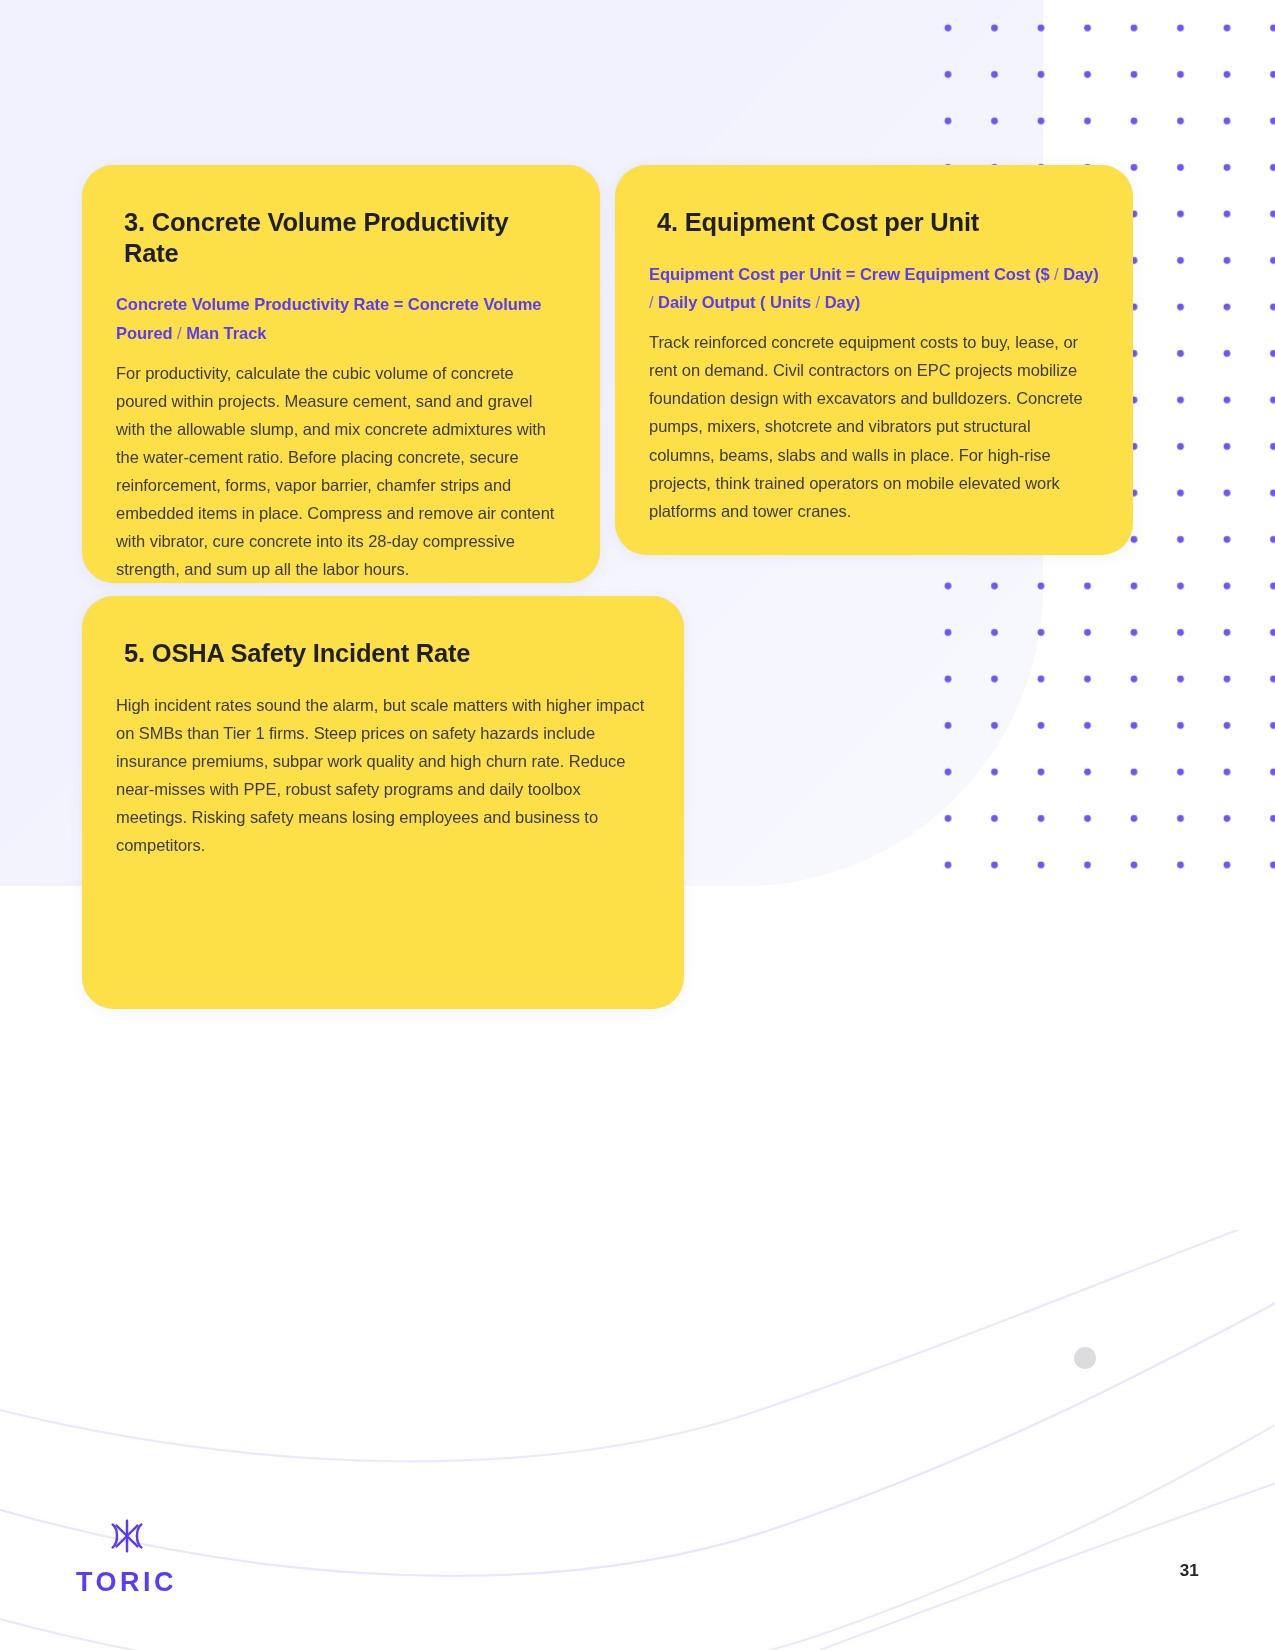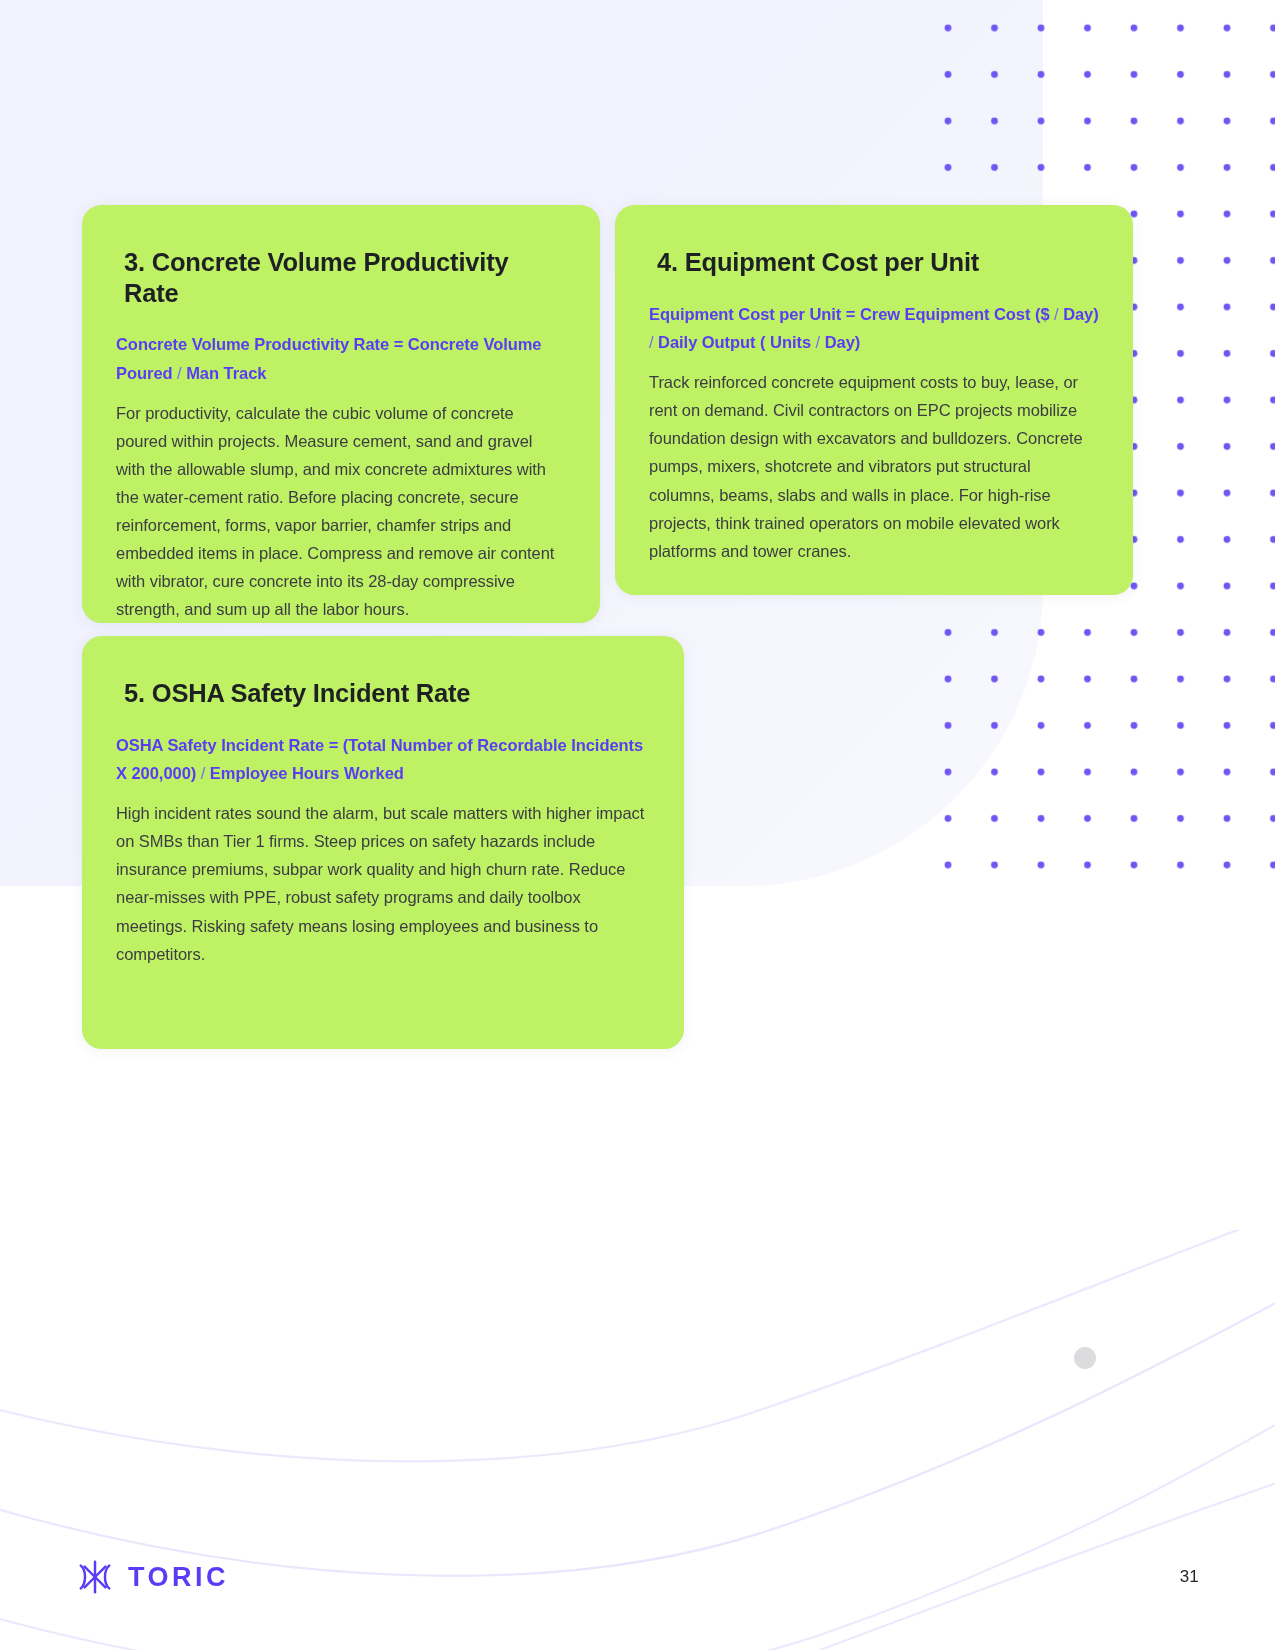--- a/index.html
+++ b/index.html
@@ -60,25 +60,24 @@
   }
 
   
   .cards-area {
     position: absolute;
     inset: 0;
     z-index: 5;
   }
   .card {
     position: absolute;
-    background: #bef264;
-    border-radius: 20px;
+    background: #fde047;
+    border-radius: 32px;
     box-shadow: 0 2px 14px rgba(80, 70, 160, 0.07),
                 0 0 1px rgba(80, 70, 160, 0.10);
-    margin-top: 40px;
   }
   #card-3 { left: 82px;  top: 165px; width: 518px; height: 418px; }
   #card-4 { left: 615px; top: 165px; width: 518px; height: 390px; }
   #card-5 { left: 82px;  top: 596px; width: 602px; height: 413px; }
 
   .card-inner {
     padding: 42px 34px 0 34px;
   }
   .card-title {
     font-size: 25.5px;
@@ -117,35 +116,36 @@
     height: 140px;
     z-index: 6;
   }
   .logo {
     position: absolute;
     left: 76px;
     bottom: 54px;
     display: flex;
     align-items: center;
     gap: 14px;
+    flex-direction: column;
   }
   .logo-mark { width: 38px; height: 38px; display: block; }
   .logo-text {
     font-size: 27px;
     font-weight: bold;
     color: #5a3cf4;
     letter-spacing: 3.5px;
     line-height: 1;
   }
   .page-number {
     position: absolute;
     right: 76px;
-    bottom: 63px;
+    bottom: 69px;
     font-size: 17px;
-    font-weight: normal;
+    font-weight: bold;
     color: #25262b;
     letter-spacing: 0.2px;
   }
 </style>
 </head>
 <body>
 
 <div class="bg-panel"></div>
 <div class="bg-panel-fade"></div>
 
@@ -180,21 +180,20 @@
     <div class="card-inner">
       <h2 class="card-title">4. Equipment Cost per Unit</h2>
       <p class="card-formula"><span>Equipment Cost per Unit = Crew Equipment Cost ($</span><span class="slash"> / </span><span>Day)</span><span class="slash"> / </span><span>Daily Output ( Units</span><span class="slash"> / </span><span>Day)</span></p>
       <p class="card-body">Track reinforced concrete equipment costs to buy, lease, or rent on demand. Civil contractors on EPC projects mobilize foundation design with excavators and bulldozers. Concrete pumps, mixers, shotcrete and vibrators put structural columns, beams, slabs and walls in place. For high-rise projects, think trained operators on mobile elevated work platforms and tower cranes.</p>
     </div>
   </div>
 
   <div class="card" id="card-5">
     <div class="card-inner">
       <h2 class="card-title">5. OSHA Safety Incident Rate</h2>
-      <p class="card-formula"><span>OSHA Safety Incident Rate = (Total Number of Recordable Incidents X 200,000)</span><span class="slash"> / </span><span>Employee Hours Worked</span></p>
       <p class="card-body">High incident rates sound the alarm, but scale matters with higher impact on SMBs than Tier 1 firms. Steep prices on safety hazards include insurance premiums, subpar work quality and high churn rate. Reduce near-misses with PPE, robust safety programs and daily toolbox meetings. Risking safety means losing employees and business to competitors.</p>
     </div>
   </div>
 
 </div>
 
 <div class="footer">
   <div class="logo">
     <svg class="logo-mark" viewBox="0 0 40 40" aria-hidden="true">
       <g stroke="#5a3cf4" stroke-width="2.6" fill="none" stroke-linecap="round">

